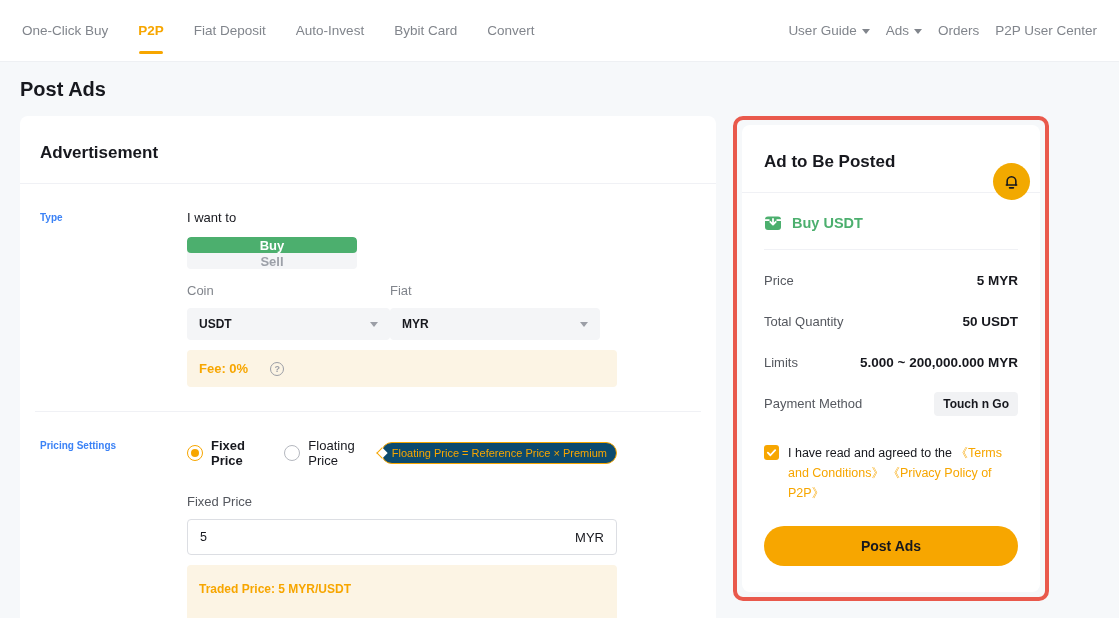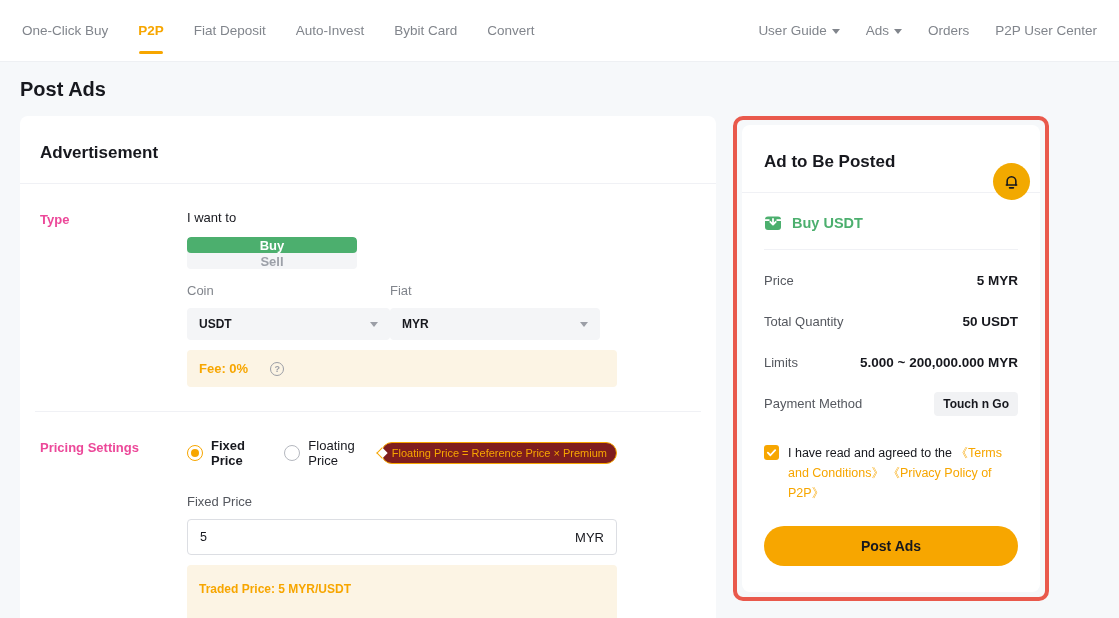--- a/index.html
+++ b/index.html
@@ -9,21 +9,21 @@
     font-family:"Liberation Sans", sans-serif;
     color:#17181e;
   }
   
   .topnav {
     background:#fff; height:62px; border-bottom:1px solid #eef0f3;
     display:flex; align-items:center; justify-content:space-between;
     padding:0 22px; position:relative;
   }
   .nav-group { display:flex; align-items:center; gap:30px; }
-  .nav-group.right { gap:26px; }
+  .nav-group.right { gap:16px; }
   .nav-item {
     font-size:13.5px; color:#81858c; cursor:pointer; position:relative;
     display:flex; align-items:center; gap:5px; white-space:nowrap;
   }
   .nav-item.active { color:#f7a600; font-weight:700; }
   .nav-item.active::after {
     content:""; position:absolute; left:50%; transform:translateX(-50%);
     bottom:-16px; width:24px; height:3px; background:#f7a600; border-radius:2px;
   }
   .caret-down {
@@ -35,21 +35,21 @@
   .page-title { font-size:20px; font-weight:700; color:#17181e; margin:16px 0 15px; }
   .content { display:flex; align-items:flex-start; gap:17px; }
 
   
   .ad-card { width:696px; background:#fff; border-radius:8px; min-height:640px; }
   .card-header {
     padding:27px 20px 20px; font-size:17px; font-weight:700; color:#17181e;
     border-bottom:1px solid #f0f1f5;
   }
   .form-row { display:flex; padding:26px 20px 0; }
-  .form-label { width:147px; font-size:13px; font-weight:700; color:#ec4899; padding-top:2px; flex:0 0 auto; }
+  .form-label { width:147px; font-size:10px; font-weight:700; color:#3b82f6; padding-top:2px; flex:0 0 auto; }
   .form-field { width:430px; }
   .i-want-to { font-size:13px; color:#17181e; margin-bottom:12px; }
   .toggle { width:170px; height:32px; background:#f4f5f7; border-radius:4px; display:flex; overflow:hidden;flex-direction:column; }
   .toggle-btn { flex:1; display:flex; align-items:center; justify-content:center;
     font-size:13px; font-weight:700; cursor:pointer; }
   .toggle-btn.selected { background:#4caf6e; color:#fff; border-radius:4px; }
   .toggle-btn.idle { color:#9ca0a8; }
   .selects { display:flex; gap:0; margin-top:14px; }
   .select-col.coin { width:203px; } .select-col.fiat { width:210px; }
   .select-label { font-size:13px; color:#81858c; margin-bottom:10px; }
@@ -73,21 +73,21 @@
   .radio-row { display:flex; align-items:center; }
   .radio { width:16px; height:16px; border-radius:50%; border:1.5px solid #b5b8bf;
     display:flex; align-items:center; justify-content:center; cursor:pointer; flex:0 0 auto; }
   .radio.checked { border-color:#f7a600; }
   .radio.checked::after { content:""; width:8px; height:8px; border-radius:50%; background:#f7a600; }
   .radio-label { font-size:13px; color:#17181e; margin-left:8px; }
   .radio-label.bold { font-weight:700; }
   .gap24 { width:24px; }
   .tooltip-badge {
     margin-left:10px; position:relative; border:1px solid #f7a600; border-radius:11px;
-    color:#f7a600; font-size:11px; padding:4px 9px 4px 10px; white-space:nowrap; background:#7f1d1d;
+    color:#f7a600; font-size:11px; padding:4px 9px 4px 10px; white-space:nowrap; background:#0c4a6e;
   }
   .tooltip-badge::before {
     content:""; position:absolute; left:-4px; top:50%; width:7px; height:7px;
     background:#fff; border-left:1px solid #f7a600; border-bottom:1px solid #f7a600;
     transform:translateY(-50%) rotate(45deg);
   }
   .input-label { margin-top:26px; font-size:13px; color:#55585f; margin-bottom:10px; }
   .price-input-wrap {
     height:36px; border:1px solid #dcdee3; border-radius:4px; background:#fff;
     display:flex; align-items:center; padding:0 12px;

